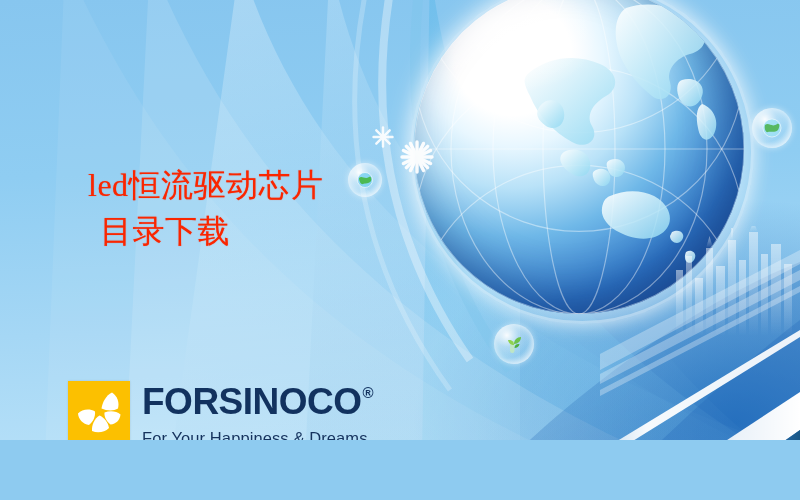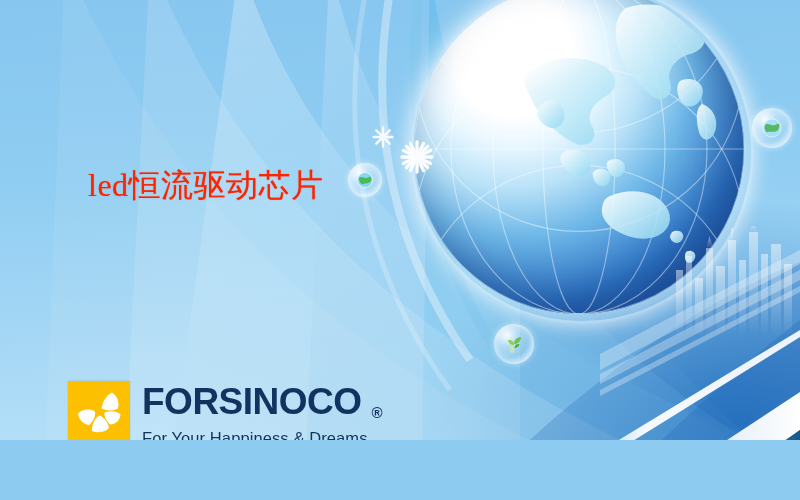--- a/index.html
+++ b/index.html
@@ -67,25 +67,24 @@
   #headline .l2{display:block;padding-left:22px;}
 
   
   #logo{position:absolute;left:68px;top:381px;display:flex;align-items:flex-start;}
   #logo-mark{
     width:62px;height:62px;background:#FCC000;position:relative;flex:0 0 auto;
     box-shadow:0 0 2px rgba(0,0,0,.12);
   }
   #logo-text{margin-left:12px;padding-top:2px;}
   #logo-wordmark{
-    display:flex;align-items:flex-end;
+    display:flex;align-items:flex-start;
     color:#12325f;font-weight:bold;font-size:37px;line-height:1;
     letter-spacing:-0.5px;
     font-family:"Liberation Sans", sans-serif;
-    gap:9px;
   }
   #logo-reg{font-size:15px;line-height:1;margin-top:2px;margin-left:1px;}
   #logo-tagline{
     color:#15325d;font-size:16.5px;line-height:1;margin-top:10px;letter-spacing:.1px;
     font-family:"Liberation Sans", sans-serif;
   }
 </style>
 </head>
 <body>
 
@@ -283,20 +282,21 @@
   <div class="bubble" style="left:752px;top:108px;width:40px;height:40px;">
     <svg class="seed" width="22" height="22" viewBox="0 0 22 22">
       <circle cx="11" cy="11" r="9" fill="#9fe0f5" opacity=".85"></circle>
       <path d="M4,8 C8,5 11,11 16,7 C19,6 19,10 17,13 C14,16 9,14 7,15 C5,16 3,12 4,8 Z" fill="#4fb451" opacity=".9"></path>
       <circle cx="11" cy="11" r="9" fill="none" stroke="#ffffff" stroke-opacity=".55"></circle>
     </svg>
   </div>
 
   <div id="headline">
     <span class="l1">led恒流驱动芯片</span>
+    <span class="l2">目录下载</span>
   </div>
 
   <div id="logo">
     <div id="logo-mark">
       <svg width="62" height="62" viewBox="0 0 62 62">
         <g fill="#ffffff">
 
           <path d="M33.5,27.5 C34.5,21 38,14.5 44,11.5 C49.5,15 51.5,21.5 50,27.5 C46,30 39,30 33.5,27.5 Z"></path>
 
           <path d="M36.5,31.5 C42,29.5 48.5,30 52.5,33.5 C52,39 48,43 42.5,43.5 C38.5,40.5 36,36 36.5,31.5 Z"></path>

